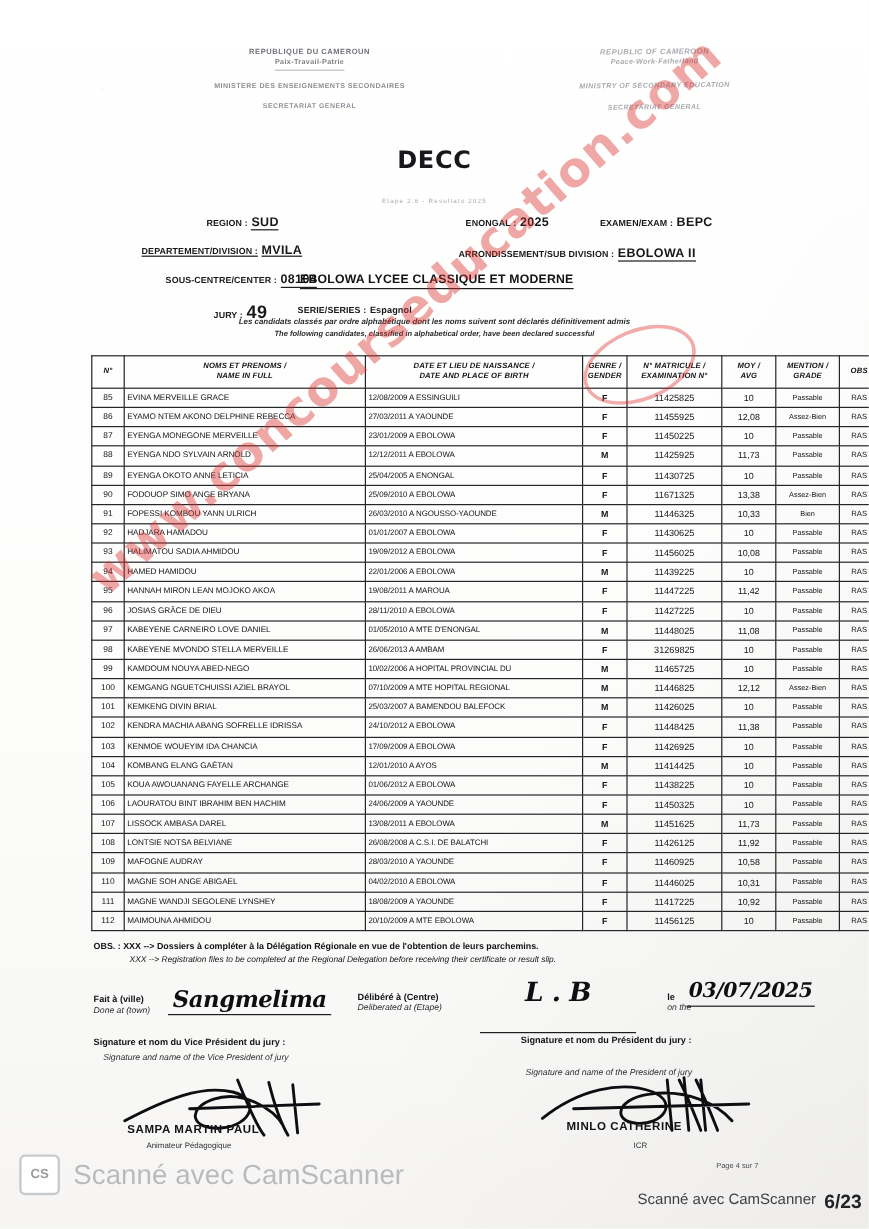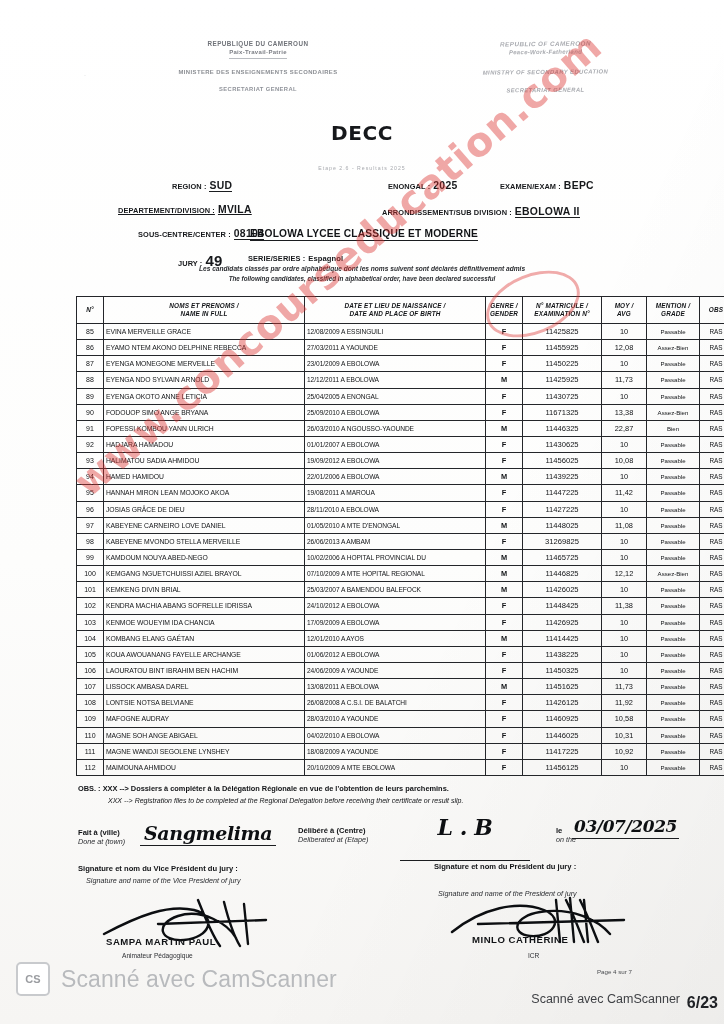--- a/index.html
+++ b/index.html
@@ -290,21 +290,21 @@
           <td class="c-avg">13,38</td>
           <td class="c-grade">Assez-Bien</td>
           <td class="c-obs">RAS</td>
         </tr>
         <tr>
           <td class="c-no">91</td>
           <td class="c-name">FOPESSI KOMBOU YANN ULRICH</td>
           <td class="c-birth">26/03/2010 A NGOUSSO-YAOUNDE</td>
           <td class="c-gender">M</td>
           <td class="c-mat">11446325</td>
-          <td class="c-avg">22,87</td>
+          <td class="c-avg">10,33</td>
           <td class="c-grade">Bien</td>
           <td class="c-obs">RAS</td>
         </tr>
         <tr>
           <td class="c-no">92</td>
           <td class="c-name">HADJARA HAMADOU</td>
           <td class="c-birth">01/01/2007 A EBOLOWA</td>
           <td class="c-gender">F</td>
           <td class="c-mat">11430625</td>
           <td class="c-avg">10</td>

